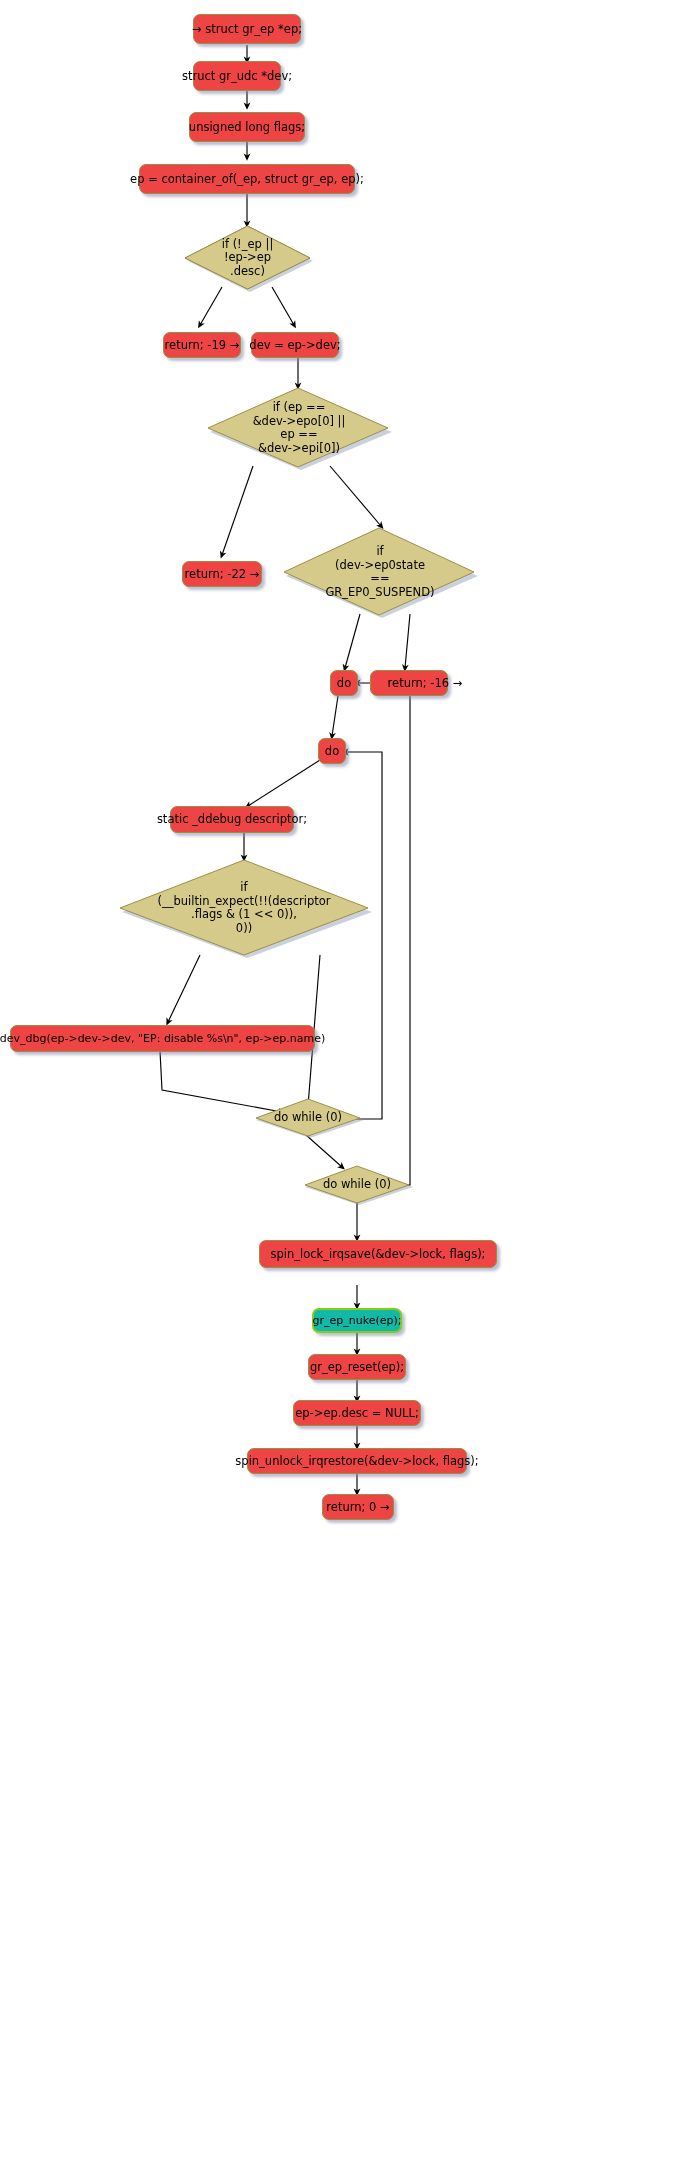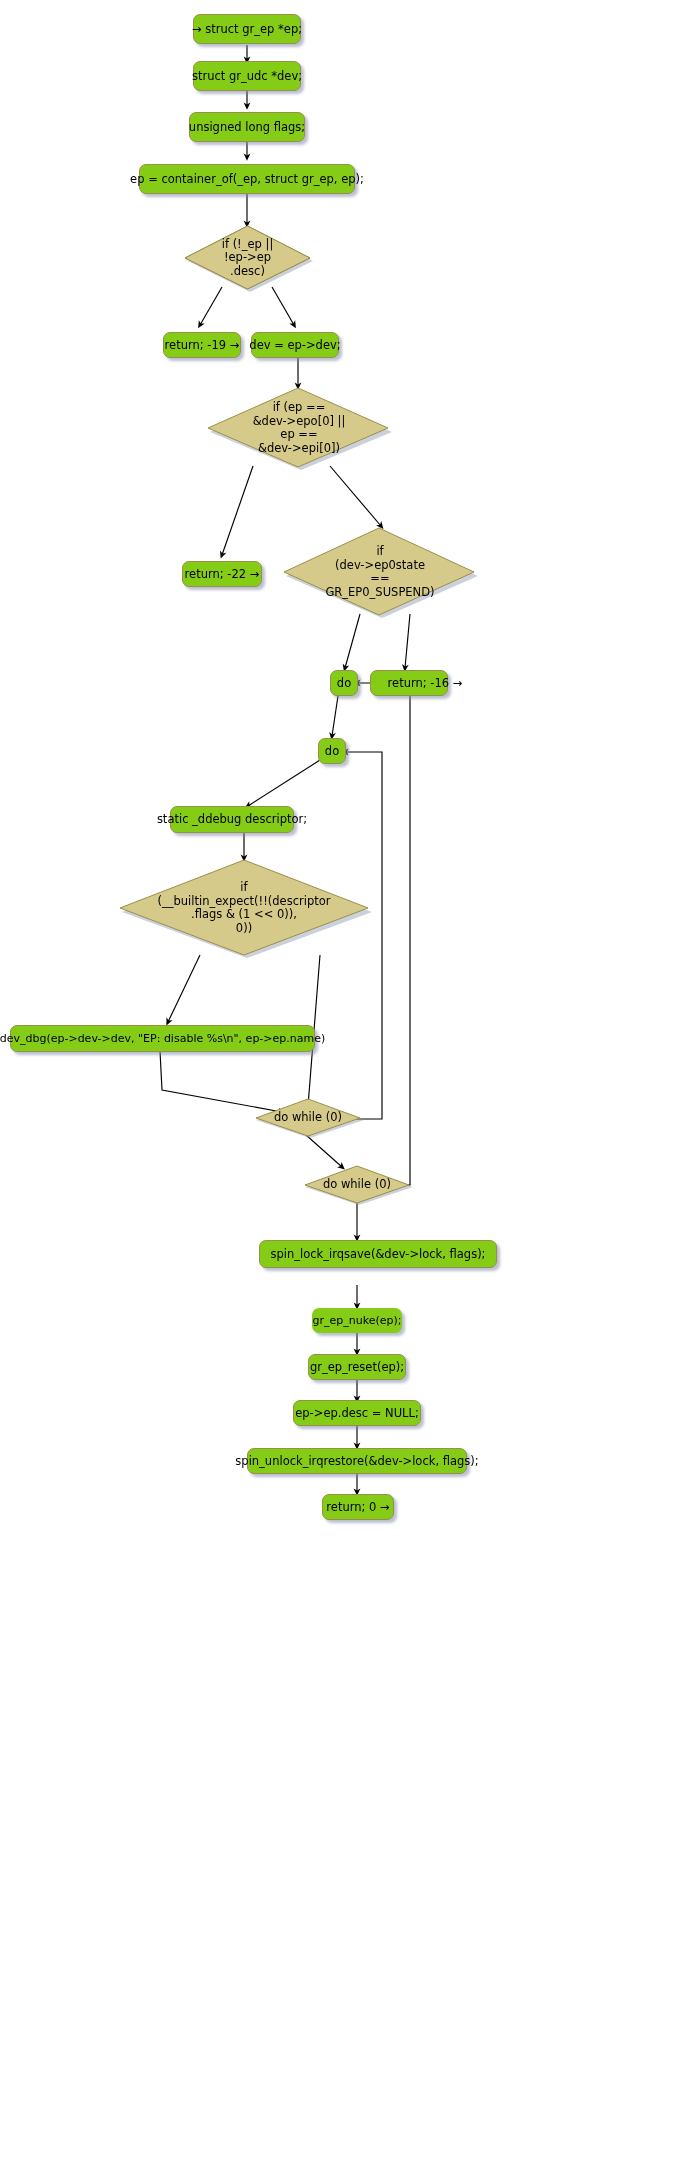--- a/index.html
+++ b/index.html
@@ -8,30 +8,30 @@
        -webkit-font-smoothing:antialiased;}
 
   #canvas{position:absolute;left:0;top:0;width:673px;height:2173px;overflow:hidden;}
 
   svg#edges{position:absolute;left:0;top:0;width:673px;height:2173px;}
 
   .node{position:absolute;box-sizing:border-box;}
 
   
   .box{
-    background:#84cc16;
+    background:#ef4444;
     border:1px solid #9A8F48;
     border-radius:7px;
     box-shadow:3px 3px 3px rgba(130,140,170,.55);
     display:flex;align-items:center;justify-content:center;
     color:#000;font-size:11.5px;line-height:13px;
     white-space:nowrap;padding:0 8px;
   }
   .box.hl{
-    background:#84cc16;
+    background:#14b8a6;
     border:2px solid #84cc16;
     color:#000;
   }
 
   
   .diamond{position:absolute;}
   .diamond .dshape{position:absolute;left:0;top:0;width:100%;height:100%;}
   .diamond .dlabel{
     position:absolute;left:0;top:0;width:100%;height:100%;
     display:flex;align-items:center;justify-content:center;
@@ -104,21 +104,21 @@
       <path d="M357,1425 L357,1446"></path>
 
       <path d="M357,1472 L357,1492"></path>
     </g>
   </svg>
 
   <div class="node box" style="left:193px;top:14px;width:108px;height:30px;">
     <span>→ struct gr_ep *ep;</span>
   </div>
 
-  <div class="node box" style="left:193px;top:61px;width:108px;height:30px;border-radius:7px;">
+  <div class="node box" style="left:193px;top:61px;width:88px;height:30px;border-radius:7px;">
     <span>struct gr_udc *dev;</span>
   </div>
 
   <div class="node box" style="left:189px;top:112px;width:116px;height:30px;">
     <span>unsigned long flags;</span>
   </div>
 
   <div class="node box" style="left:139px;top:164px;width:216px;height:30px;">
     <span>ep = container_of(_ep, struct gr_ep, ep);</span>
   </div>

